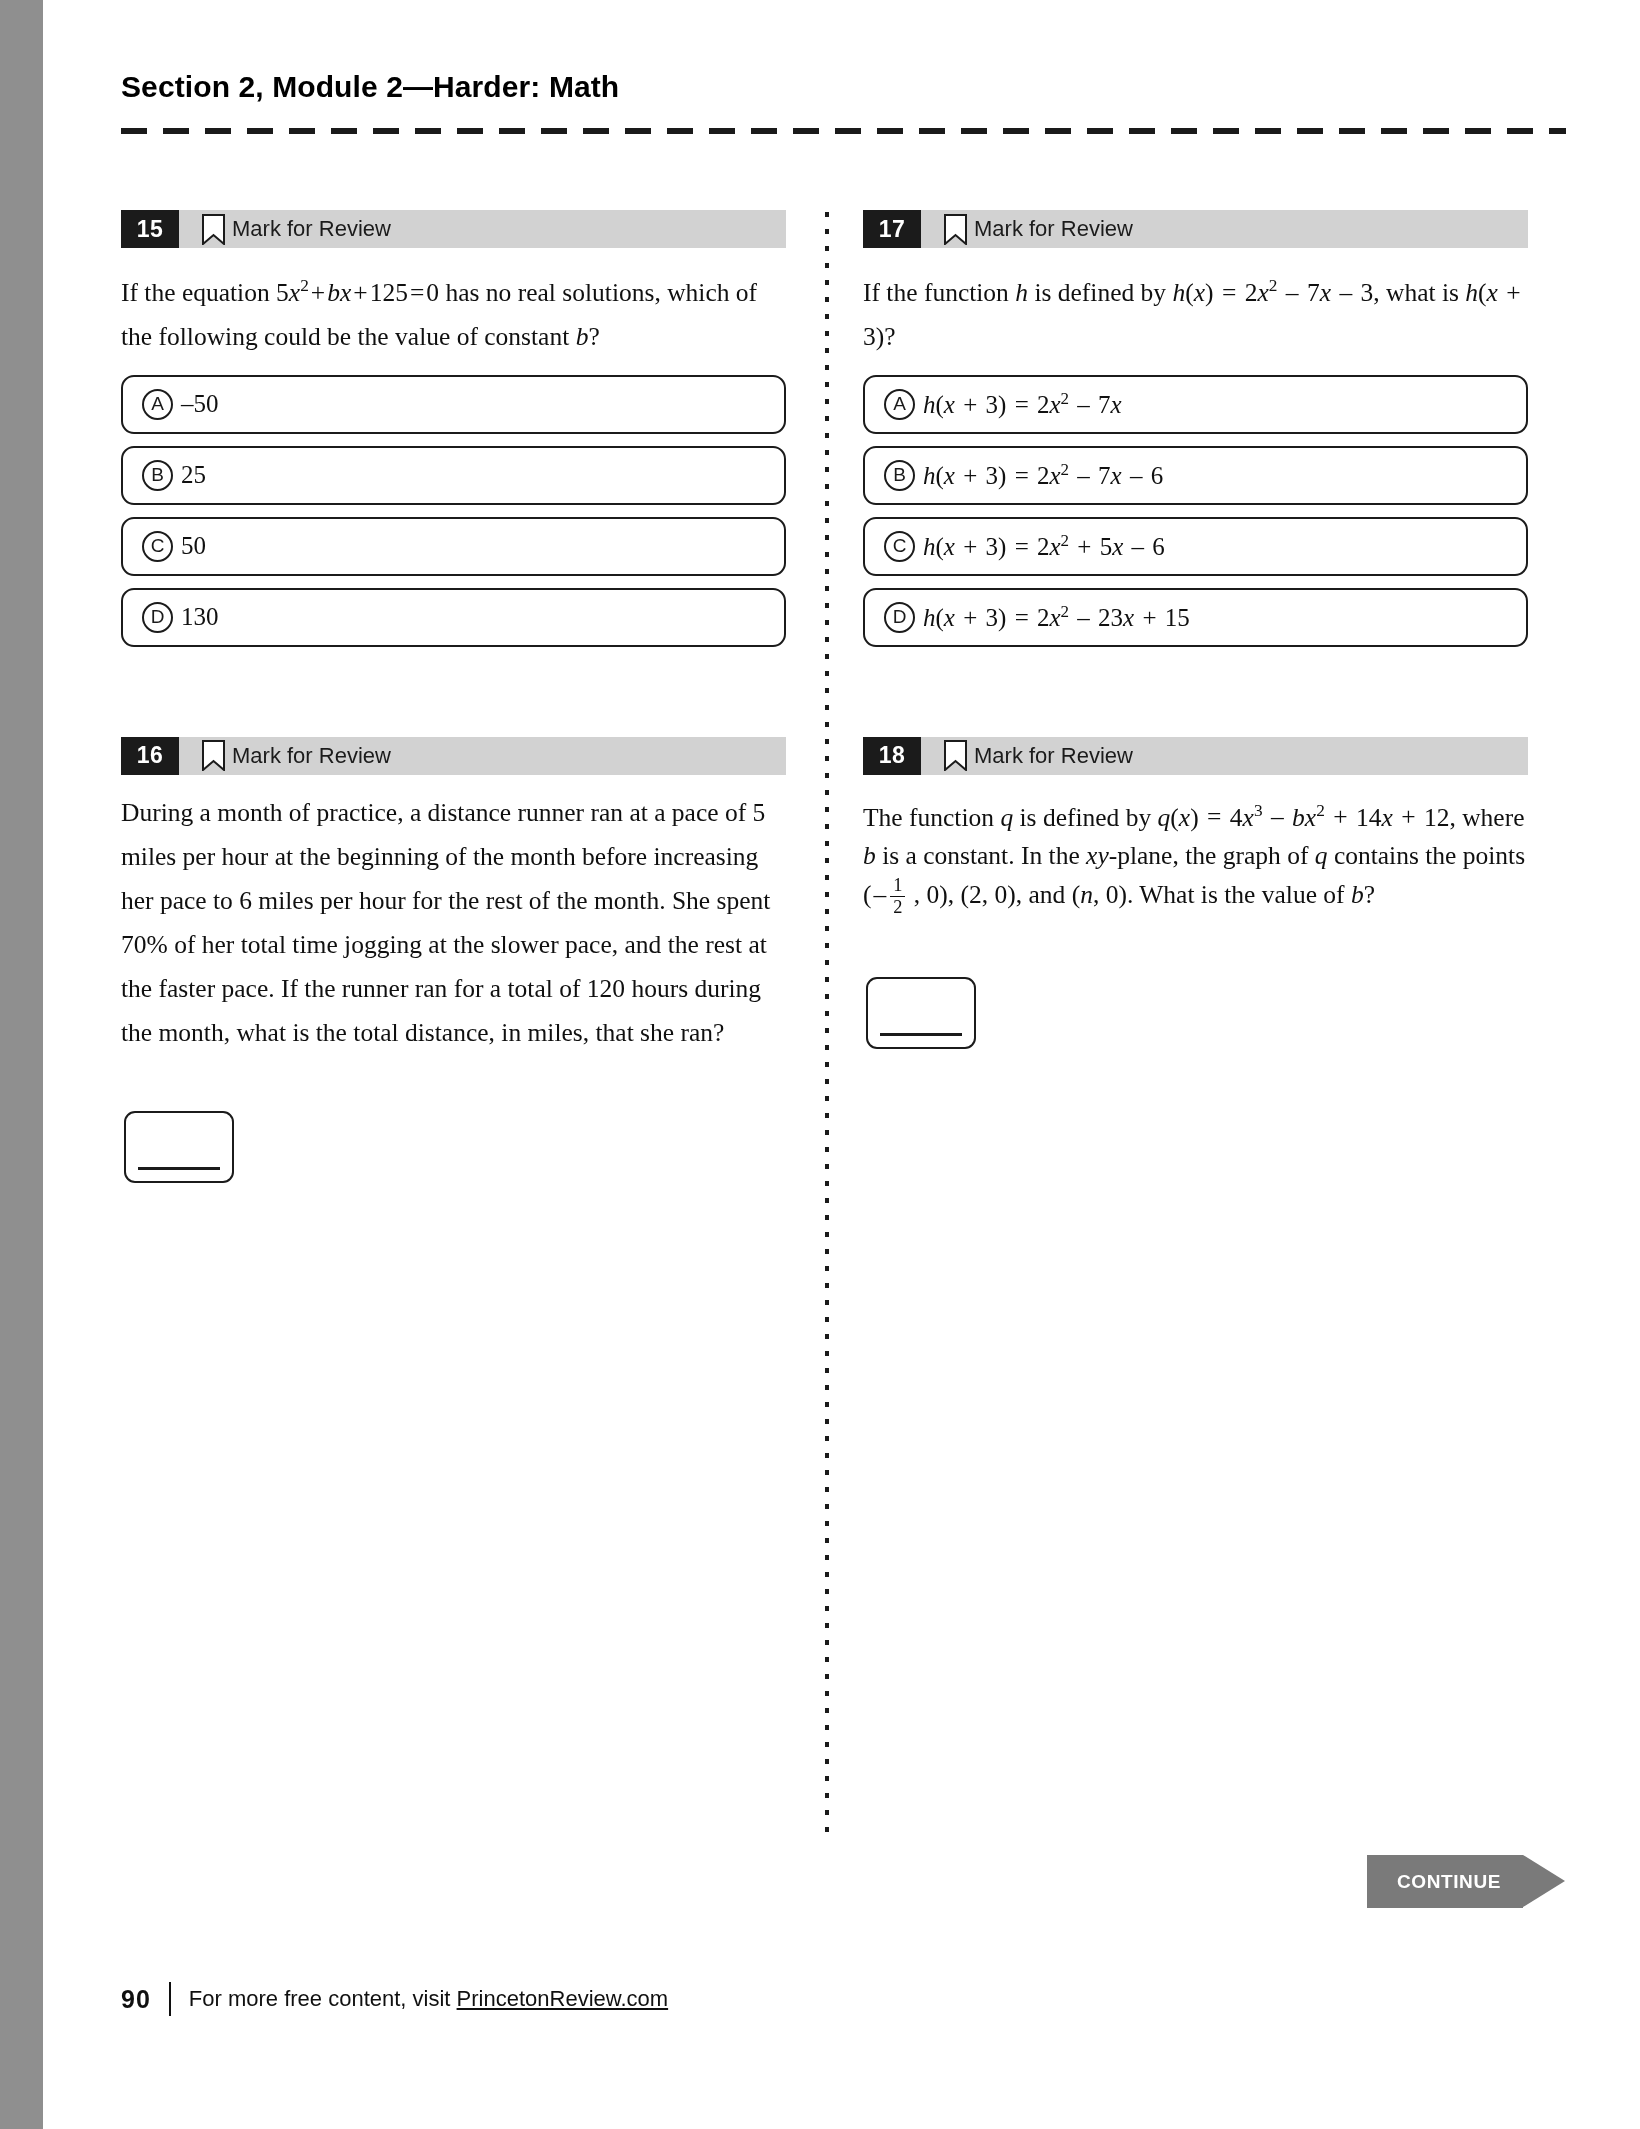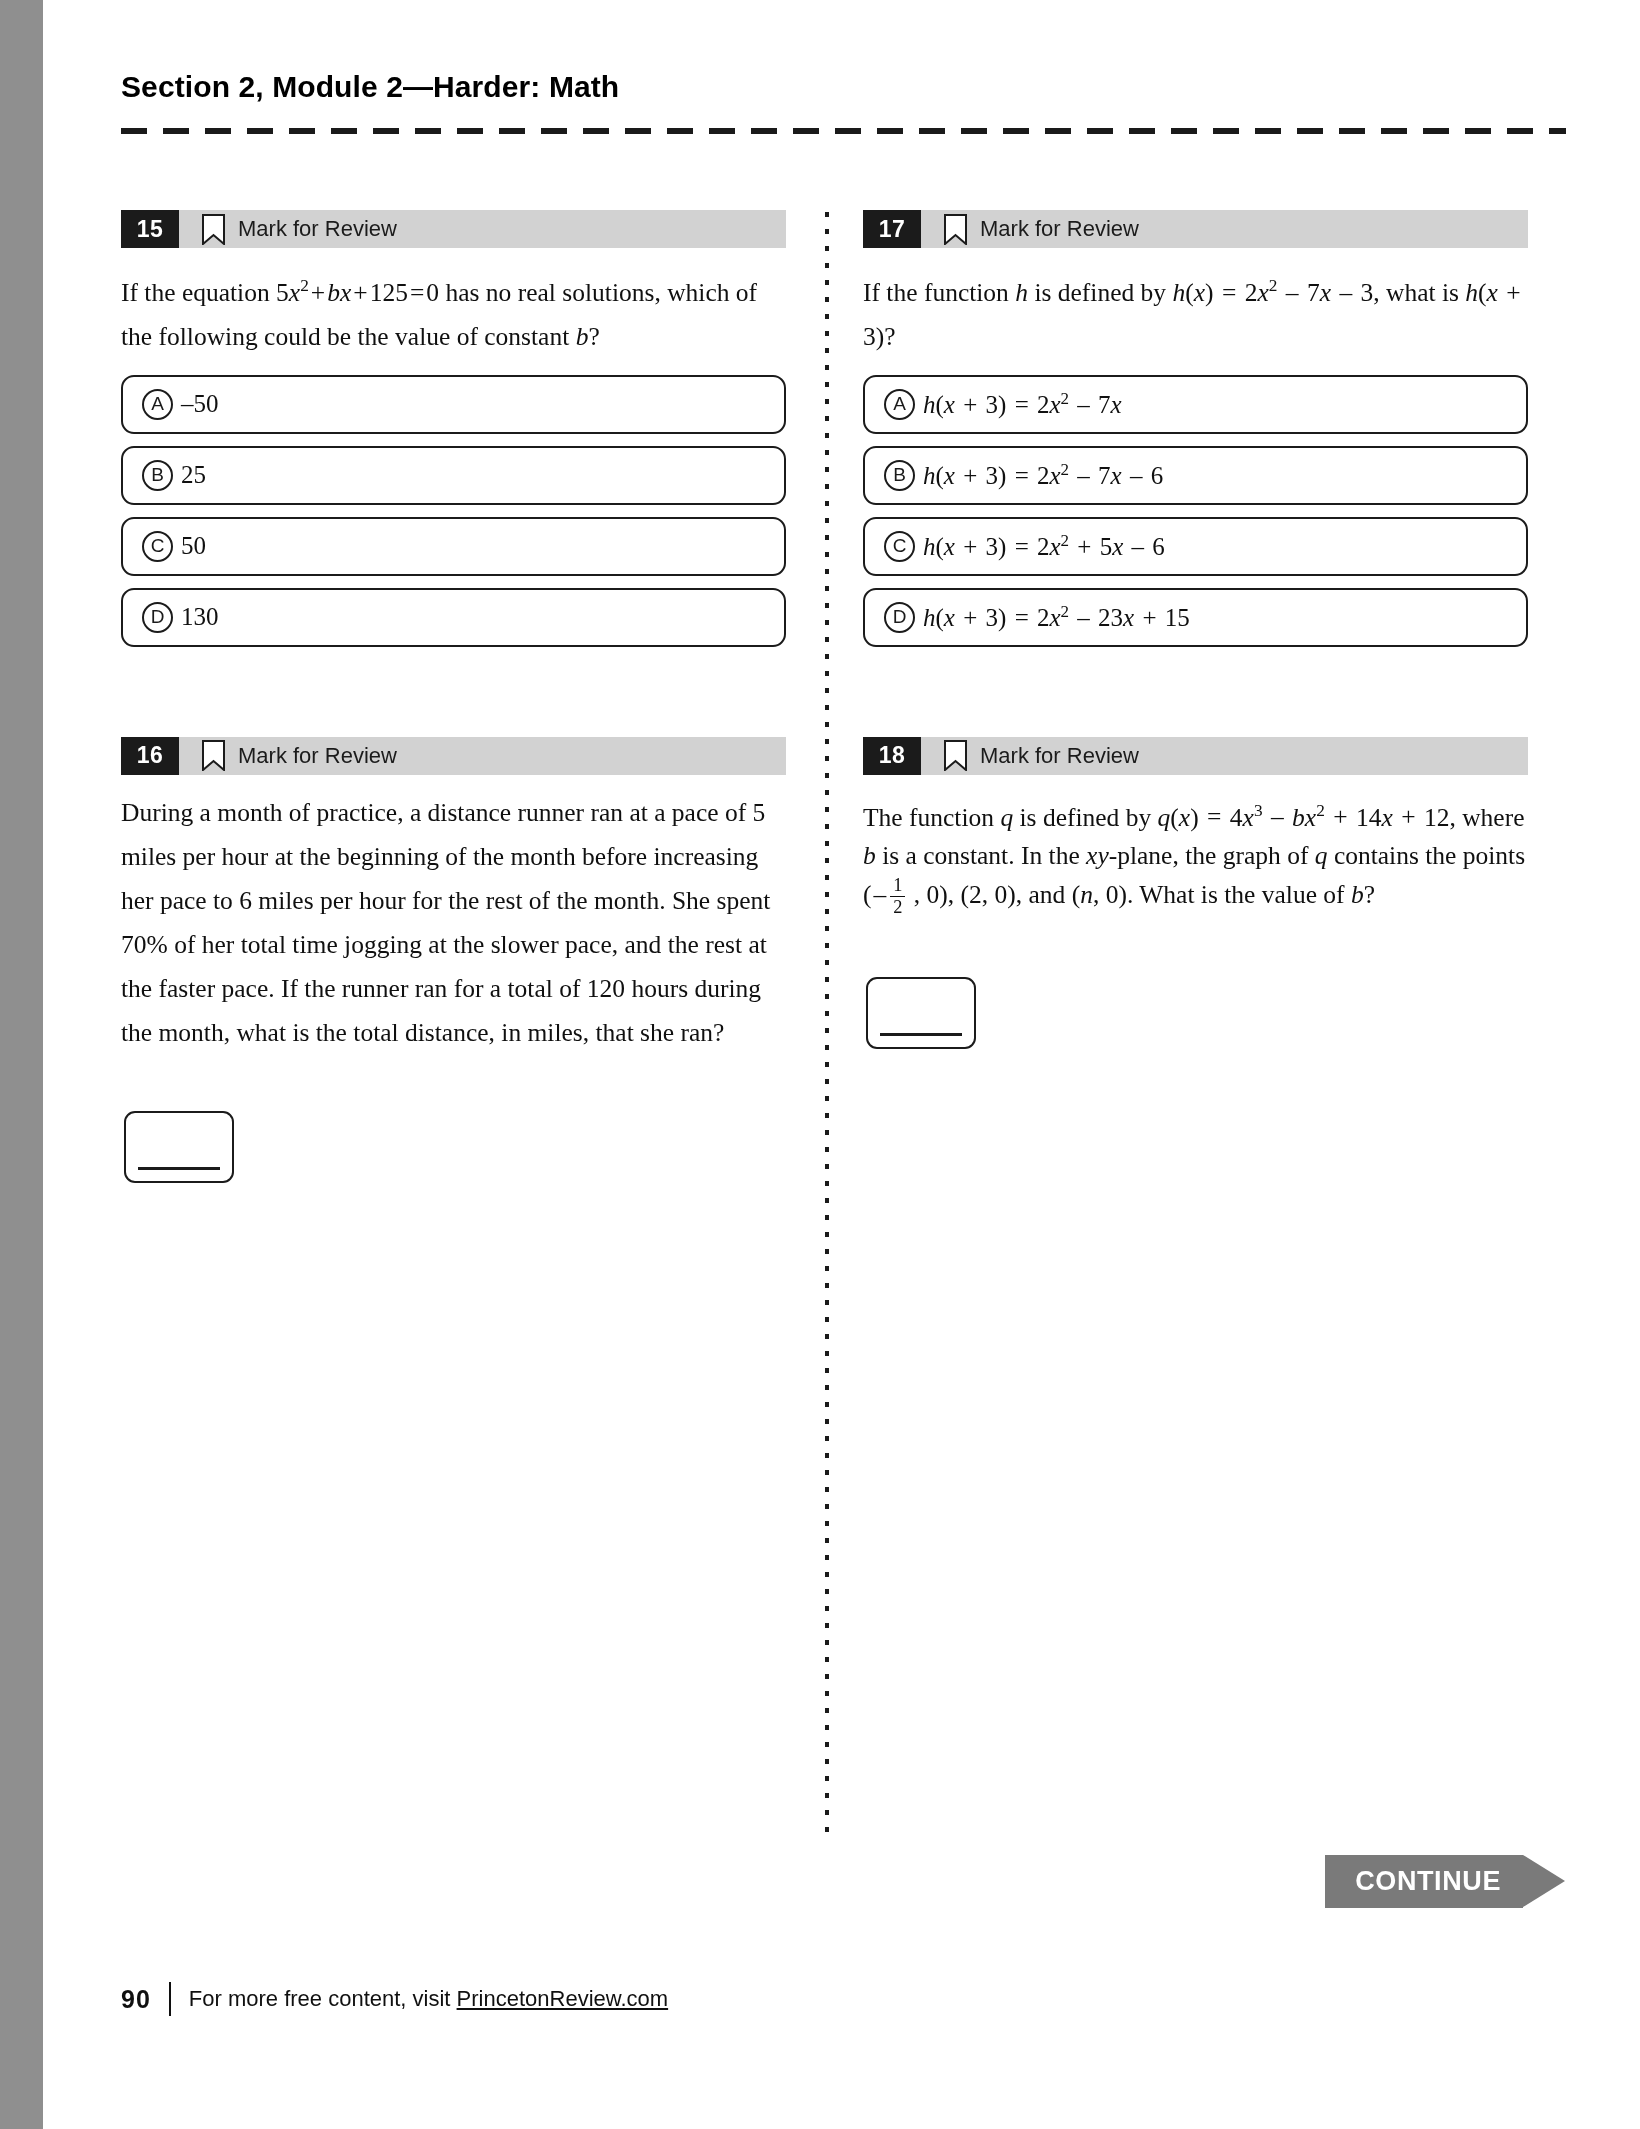--- a/index.html
+++ b/index.html
@@ -110,21 +110,21 @@
     margin-left: 22px;
     display: flex;
     align-items: center;
   }
   .marklabel {
     font-family: "Liberation Sans", sans-serif;
     font-size: 22px;
     color: #1b1b1b;
     display: flex;
     align-items: center;
-    margin-left: 11px;
+    margin-left: 5px;
   }
 
   
   .stem {
     margin-top: 16px;
     font-family: "Liberation Serif", serif;
     font-size: 25.5px;
     line-height: 44px;
     color: #101010;
     text-align: left;
@@ -215,21 +215,21 @@
     top: 1855px;
     height: 53px;
     display: flex;
     align-items: stretch;
   }
   .continue-body {
     background: #7a7a7a;
     color: #ffffff;
     font-family: "Liberation Sans", sans-serif;
     font-weight: bold;
-    font-size: 27px;
+    font-size: 19px;
     letter-spacing: 0.6px;
     display: flex;
     align-items: center;
     padding: 0 22px 0 30px;
   }
   .continue-arrow {
     width: 0; height: 0;
     border-top: 26.5px solid transparent;
     border-bottom: 26.5px solid transparent;
     border-left: 42px solid #7a7a7a;

